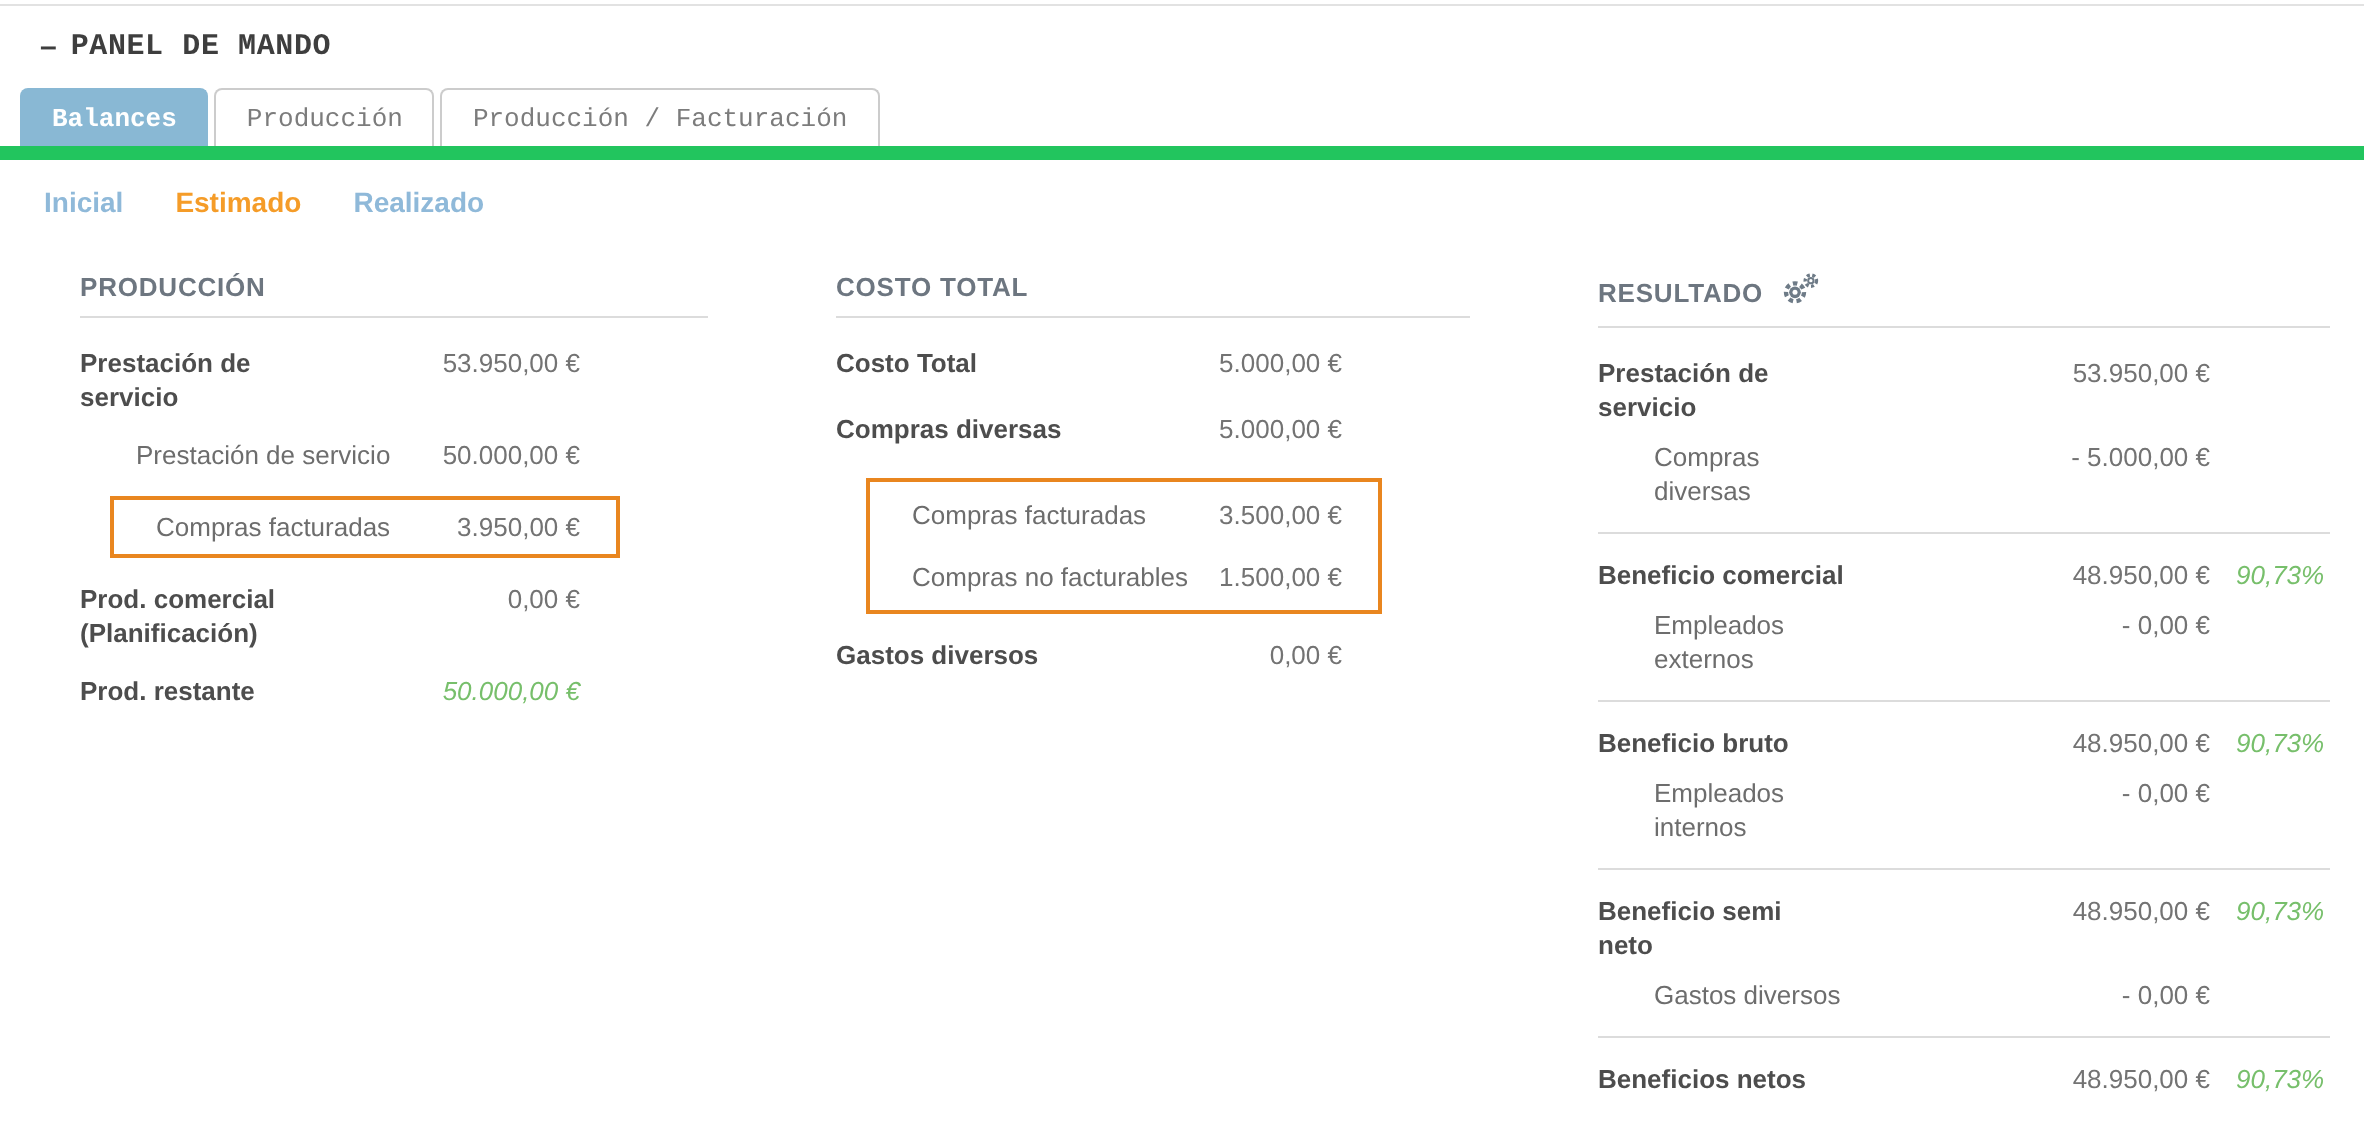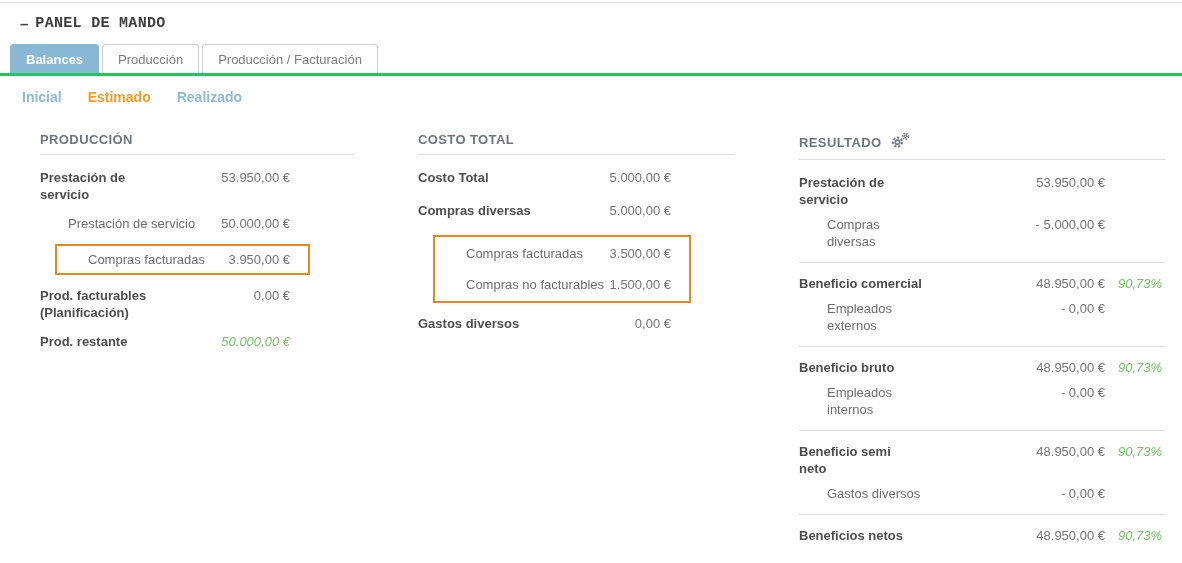--- a/index.html
+++ b/index.html
@@ -16,21 +16,22 @@
   
   .panel-header { padding: 12px 0 0 20px; display: flex; align-items: center; gap: 7px; }
   .collapse { font-weight: bold; font-size: 15px; color: #3e3e3e; cursor: pointer; }
   .ptitle { font-size: 15px; font-weight: bold; color: #3e3e3e; letter-spacing: 0.3px; font-family: Liberation Mono, monospace; }
 
   
   .tabbar {
     margin-top: 12px;
     padding-left: 10px;
     display: flex; align-items: flex-end;
-    border-bottom: 3px solid #22c55e;
+    border-bottom: 7px solid #22c55e;
+    font-family: Liberation Mono, monospace;
   }
   .tab {
     display: inline-block;
     padding: 7px 15px 6px 15px;
     margin-right: 3px;
     border-radius: 4px 4px 0 0;
     border: 1px solid #cccccc;
     border-bottom: none;
     background: #ffffff;
     color: #7c7c7c;
@@ -84,21 +85,21 @@
 
   
   .obox {
     border: 2px solid #e9861f;
     margin: 0 -20px 12px 15px;
     padding: 5px 18px 5px 11px;
   }
   .c2 .obox { padding-top: 8px; padding-bottom: 8px; }
   .obox .row { margin-bottom: 0; }
   .obox .row + .row { margin-top: 14px; }
-  .obox .row.sub .lbl { margin-left: 20px; }
+  .obox .row.sub .lbl { margin-left: 10px; }
 
   .sep { border-top: 1px solid #dcdcdc; margin-bottom: 12px; }
 
   .cogs { display: inline-block; cursor: pointer; }
 </style>
 </head>
 <body>
 
 <div class="topline"></div>
 
@@ -133,21 +134,21 @@
         <span class="lbl">Prestación de servicio</span>
         <span class="val">50.000,00 €</span>
       </div>
       <div class="obox">
         <div class="row sub">
           <span class="lbl">Compras facturadas</span>
           <span class="val">3.950,00 €</span>
         </div>
       </div>
       <div class="row bold">
-        <span class="lbl w125">Prod. facturables (Planificación)</span>
+        <span class="lbl w125">Prod. comercial (Planificación)</span>
         <span class="val">0,00 €</span>
       </div>
       <div class="row bold">
         <span class="lbl">Prod. restante</span>
         <span class="val green">50.000,00 €</span>
       </div>
     </div>
   </section>
 
   <section class="col c2">

